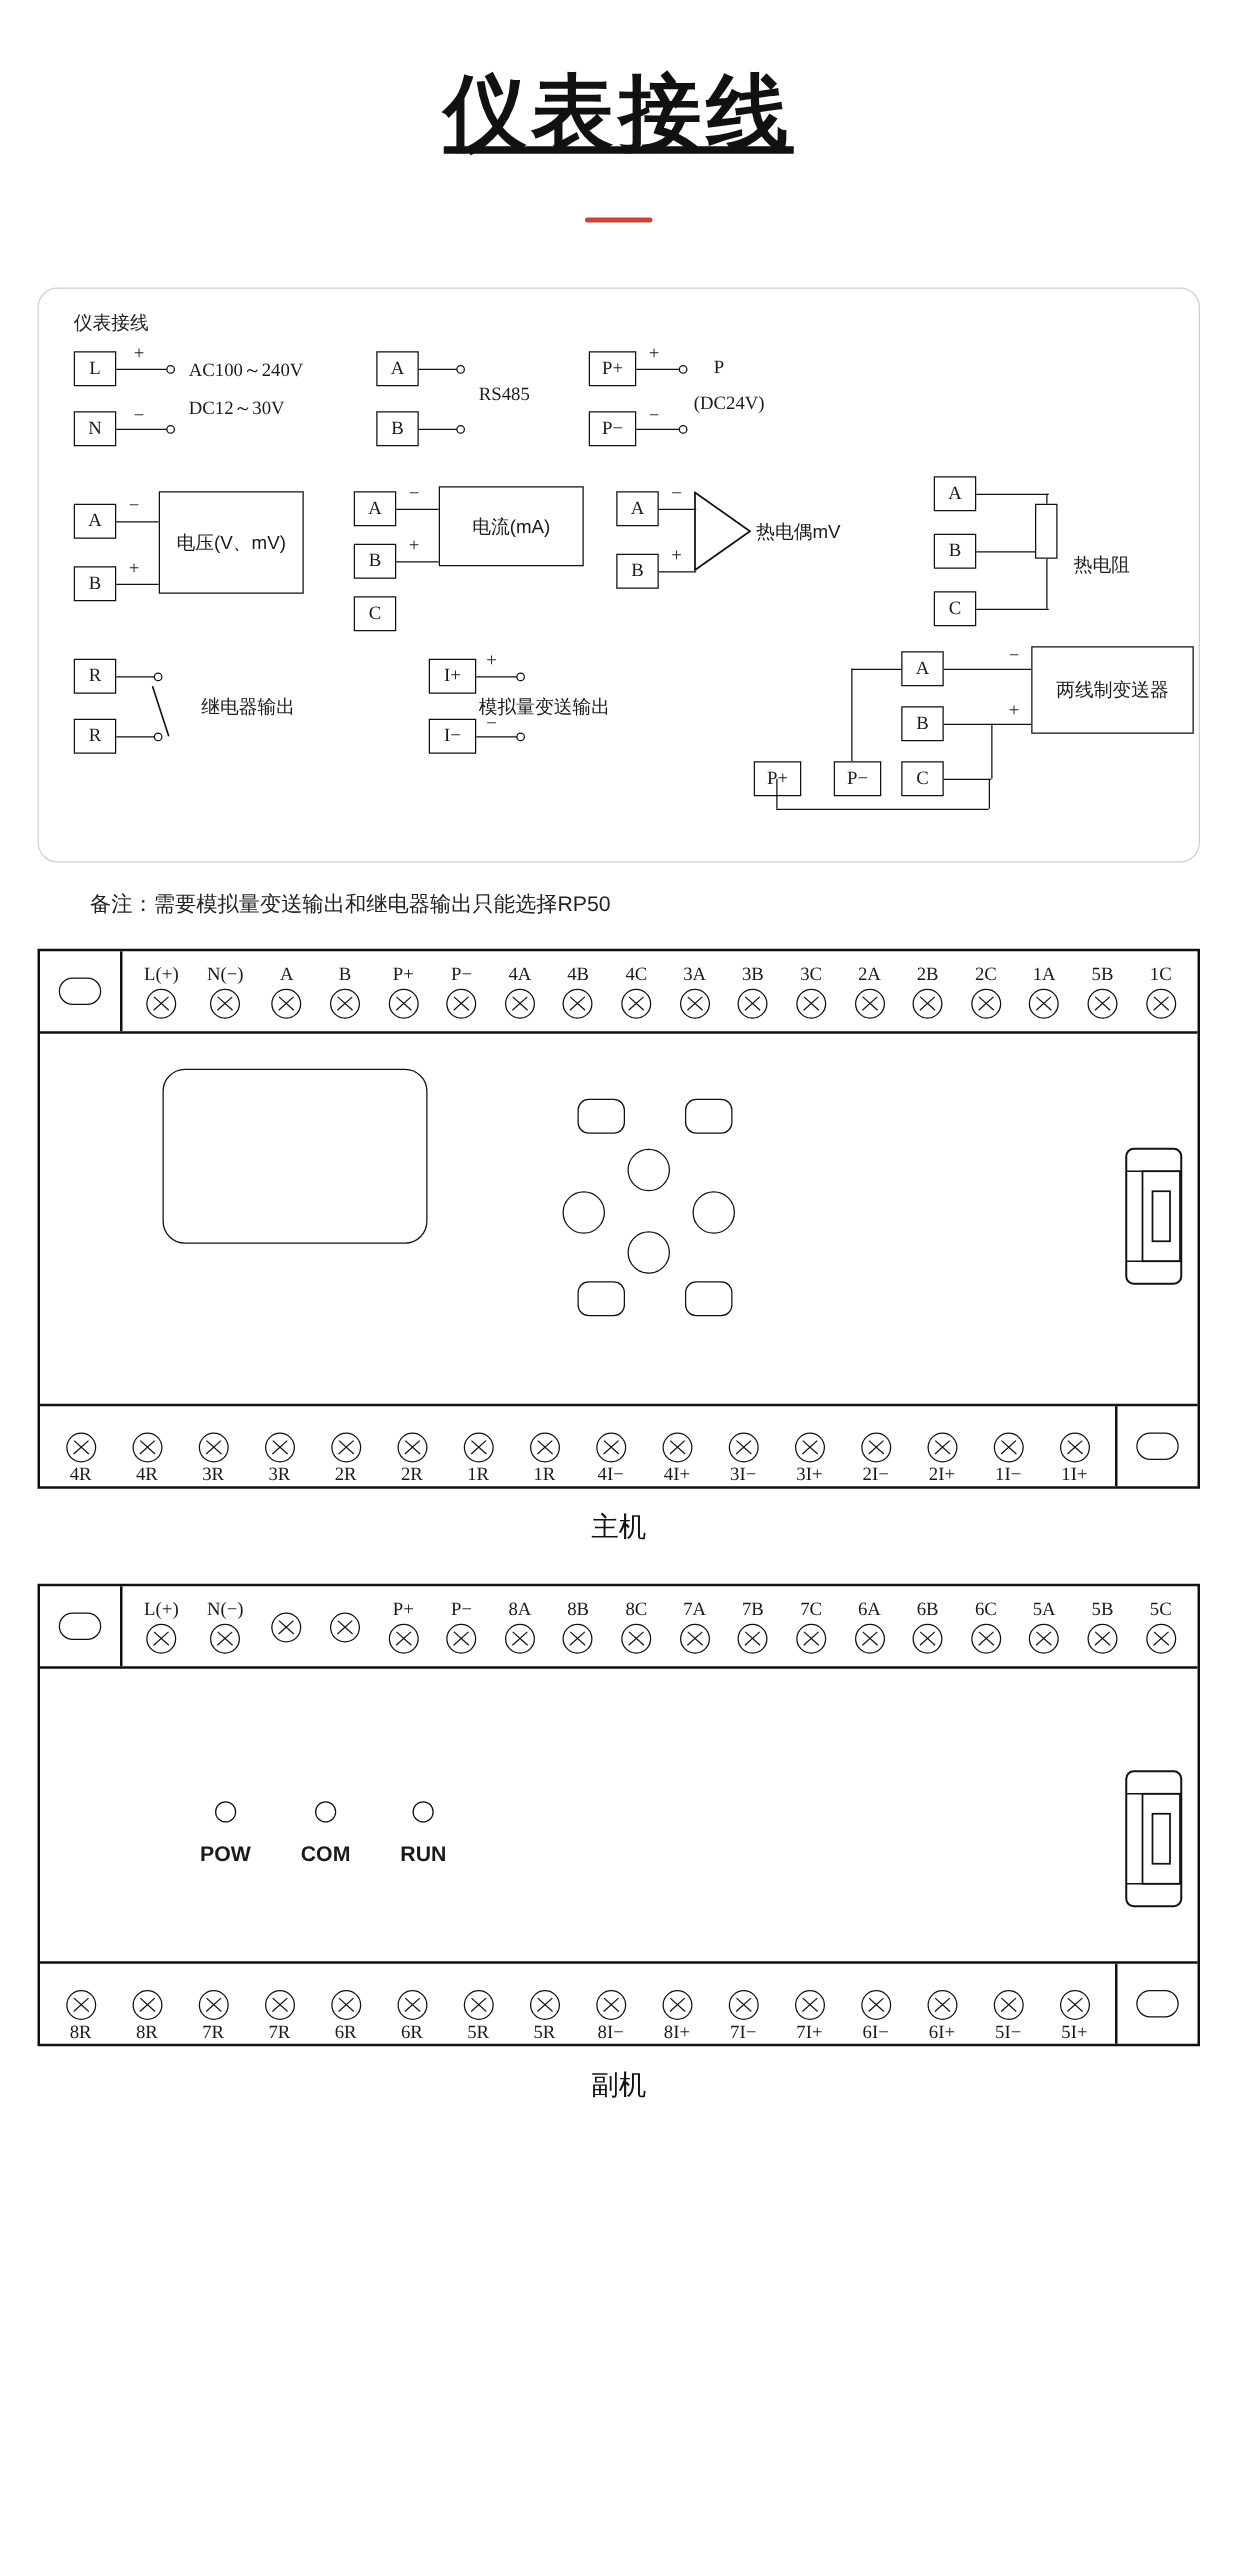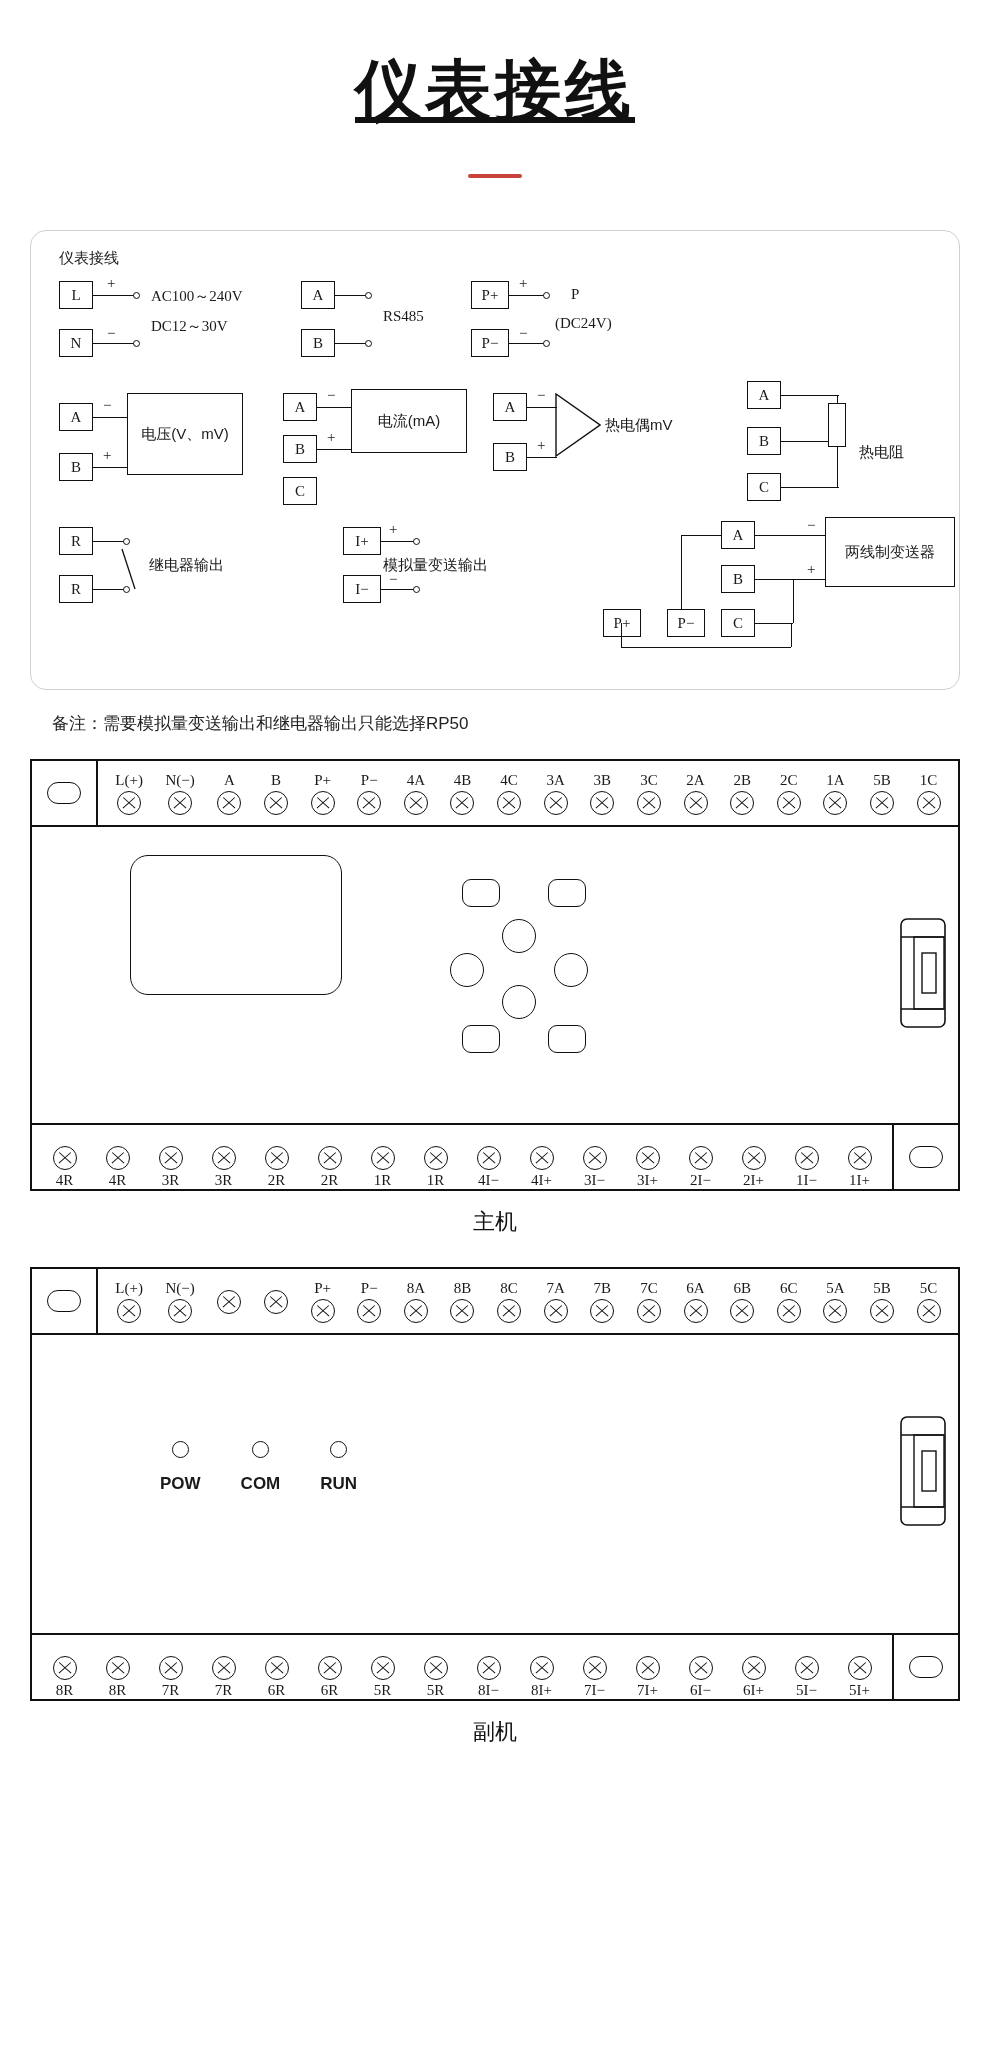--- a/index.html
+++ b/index.html
@@ -39,21 +39,21 @@
     border-radius: 16px;
     height: 460px;
   }
   .wiring-caption {
     position: absolute;
     left: 28px; top: 18px;
     font-size: 15px;
     color: #222;
   }
   .note {
-    margin: 22px 0 0 52px;
+    margin: 22px 0 0 72px;
     font-size: 17px;
     color: #222;
   }
 
   
   .abs { position: absolute; }
   .tb {           
     width: 34px; height: 28px;
     border: 1.2px solid #111;
     display: flex; align-items: center; justify-content: center;
@@ -116,21 +116,21 @@
   .terms {
     flex: 1; display:flex; align-items:center; justify-content: space-around;
     height: 100%; padding: 0 6px;
   }
   .term {
     display:flex; flex-direction:column; align-items:center; gap: 2px;
   }
   .term.lblbelow { flex-direction: column-reverse; margin-top: 20px; }
 
   .dev-body { position: relative; height: 296px; }
-  .dev-body.sub { height: 298px; }
+  .dev-body.sub { height: 234px; }
 
   .screen {
     position:absolute; left: 98px; top: 28px; width: 212px; height: 140px;
     border: 1.6px solid #111; border-radius: 18px;
   }
   .btn-r { position:absolute; border: 1.6px solid #111; }
   .btn-round { border-radius: 50%; width: 34px; height: 34px; }
   .btn-pill { border-radius: 9px; width: 38px; height: 28px; }
 
   .side-conn {
@@ -230,21 +230,21 @@
 
     <div class="abs tb" style="left:28px; top:296px;">R</div>
     <div class="abs tb" style="left:28px; top:344px;">R</div>
     <div class="wire wire-h" style="left:62px; top:310px; width:34px;"></div>
     <div class="wire wire-h" style="left:62px; top:358px; width:34px;"></div>
     <div class="dot" style="left:92px; top:307px;"></div>
     <div class="dot" style="left:92px; top:355px;"></div>
     <svg class="abs" style="left:88px; top:306px;" width="22" height="54">
       <line x1="16" y1="52" x2="3" y2="12" stroke="#111" stroke-width="1.3"></line>
     </svg>
-    <div class="abs lbl-cn" style="left:118px; top:325px;">继电器输出</div>
+    <div class="abs lbl-cn" style="left:130px; top:325px;">继电器输出</div>
 
     <div class="abs tb" style="left:312px; top:296px; width:38px;">I+</div>
     <div class="abs tb" style="left:312px; top:344px; width:38px;">I−</div>
     <div class="wire wire-h" style="left:350px; top:310px; width:34px;"></div>
     <div class="wire wire-h" style="left:350px; top:358px; width:34px;"></div>
     <div class="dot" style="left:382px; top:307px;"></div>
     <div class="dot" style="left:382px; top:355px;"></div>
     <div class="abs sign" style="left:358px; top:290px;">+</div>
     <div class="abs sign" style="left:358px; top:340px;">−</div>
     <div class="abs lbl-cn" style="left:352px; top:325px;">模拟量变送输出</div>

